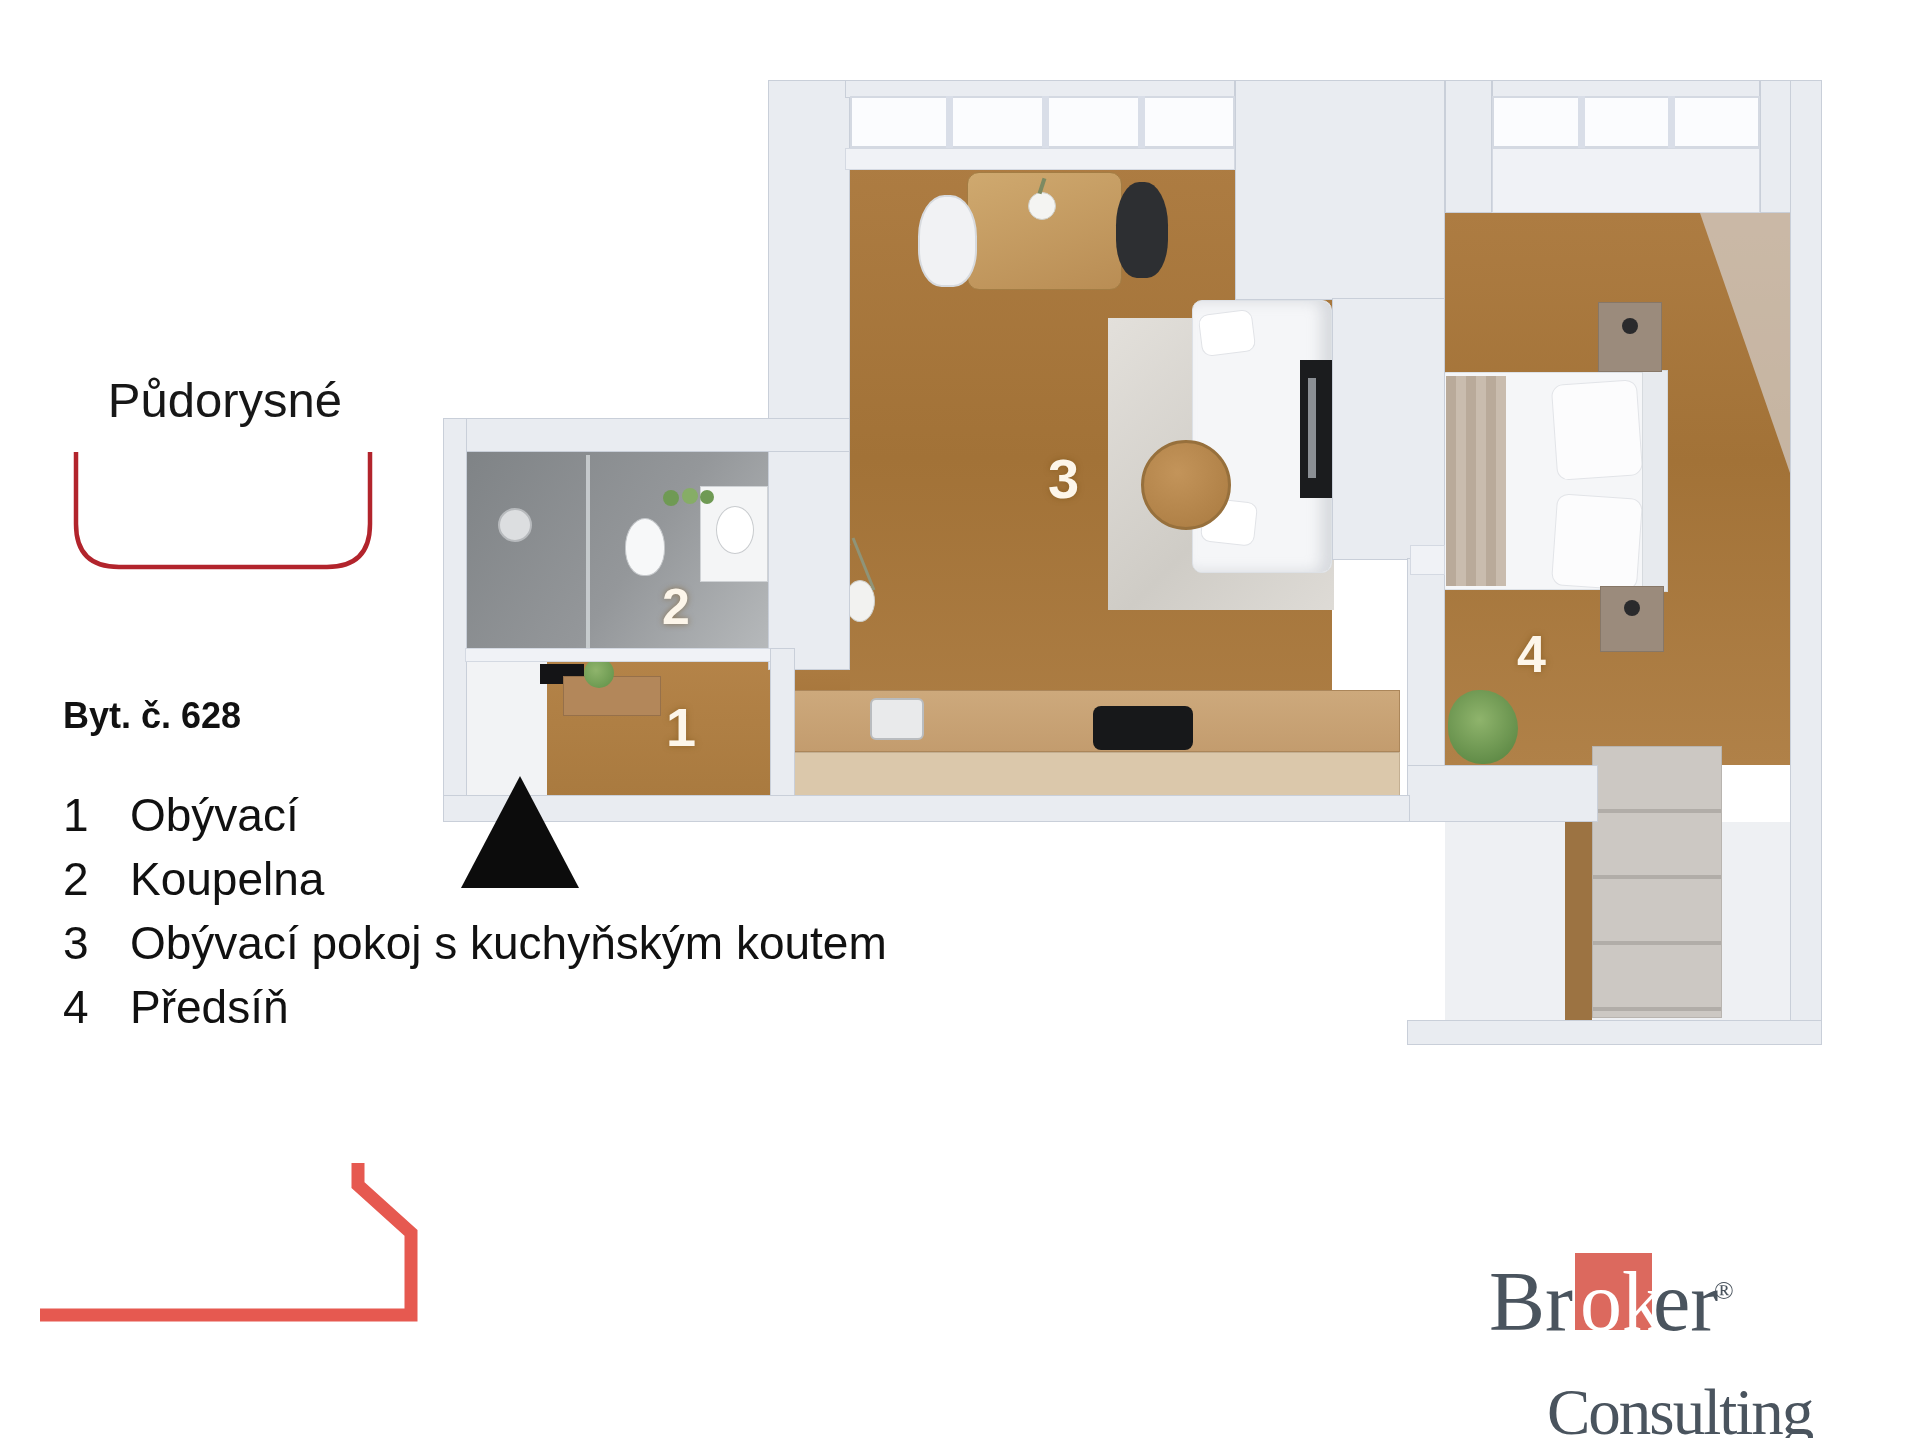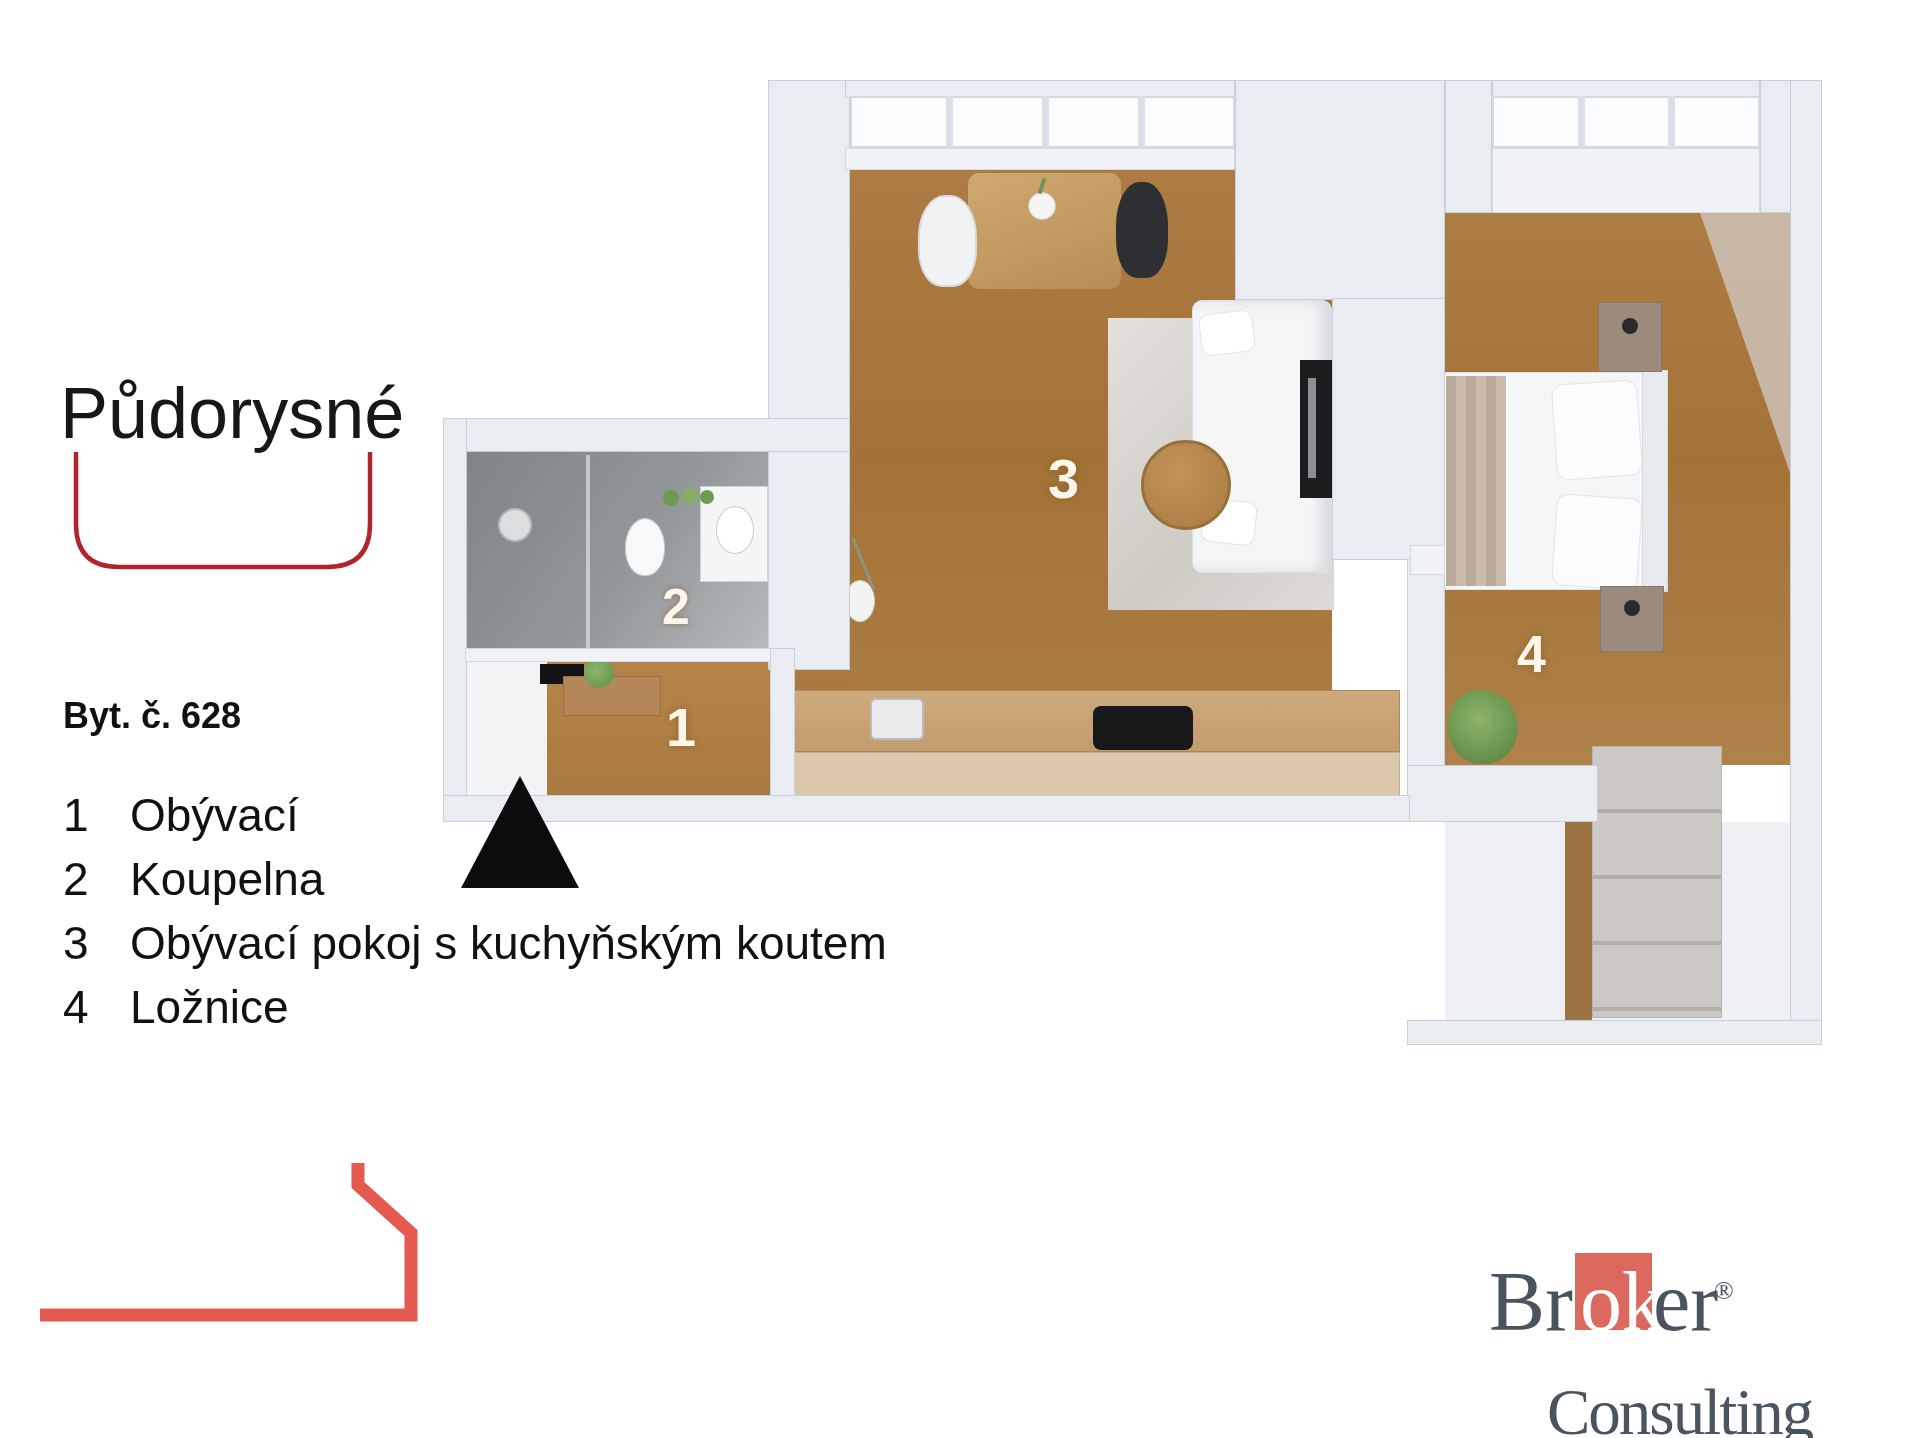--- a/index.html
+++ b/index.html
@@ -1,20 +1,20 @@
 <!DOCTYPE html>
 <html><head>
 <meta charset="utf-8">
 <style>
   html,body{margin:0;padding:0;background:#ffffff;}
   #page{position:relative;width:1920px;height:1438px;background:#ffffff;overflow:hidden;
         font-family:"Liberation Sans", sans-serif;color:#1a1a1a;}
   .abs{position:absolute;}
   
-  .title-line{position:absolute;left:60px;width:330px;text-align:center;font-size:72px;color:#171717;}
+  .title-line{position:absolute;left:60px;width:330px;text-align:center;font-size:49px;color:#171717;}
   .byt{position:absolute;left:63px;top:695px;font-size:36px;font-weight:bold;color:#111;}
   .legend{position:absolute;left:63px;top:788px;}
   .legend-row{display:flex;height:64px;align-items:flex-start;font-size:46px;color:#111;}
   .legend-num{width:67px;}
   
   .wood{background:linear-gradient(180deg,#ad7c42 0%,#a27237 45%,#b08148 100%);}
   .wall{background:#e9ecf1;border:1px solid #c9cfd9;box-sizing:border-box;}
   .wall-light{background:#f0f2f6;border:1px solid #d4d9e2;box-sizing:border-box;}
   .glass{background:#fbfcfe;}
   .roomnum{position:absolute;color:#fdf6ea;font-weight:bold;font-size:54px;
@@ -46,21 +46,21 @@
     <div class="legend-row">
       <span class="legend-num">2</span>
       <span>Koupelna</span>
     </div>
     <div class="legend-row">
       <span class="legend-num">3</span>
       <span>Obývací pokoj s kuchyňským koutem</span>
     </div>
     <div class="legend-row">
       <span class="legend-num">4</span>
-      <span>Ložnice</span>
+      <span>Předsíň</span>
     </div>
   </div>
 
   <div class="abs wood" style="left:845px;top:160px;width:487px;height:662px;"></div>
   <div class="abs wood" style="left:795px;top:660px;width:55px;height:162px;"></div>
   <div class="abs wood" style="left:545px;top:648px;width:245px;height:150px;background:linear-gradient(180deg,#b58449,#a97a3f);"></div>
   <div class="abs" style="left:465px;top:660px;width:82px;height:136px;background:#f2f3f5;"></div>
   <div class="abs" style="left:465px;top:452px;width:305px;height:203px;background:linear-gradient(125deg,#7f8386 0%,#94979a 55%,#b7babc 100%);"></div>
   <div class="abs wood" style="left:1445px;top:213px;width:345px;height:552px;"></div>
   <div class="abs" style="left:1445px;top:822px;width:345px;height:198px;background:#eef0f3;"></div>

